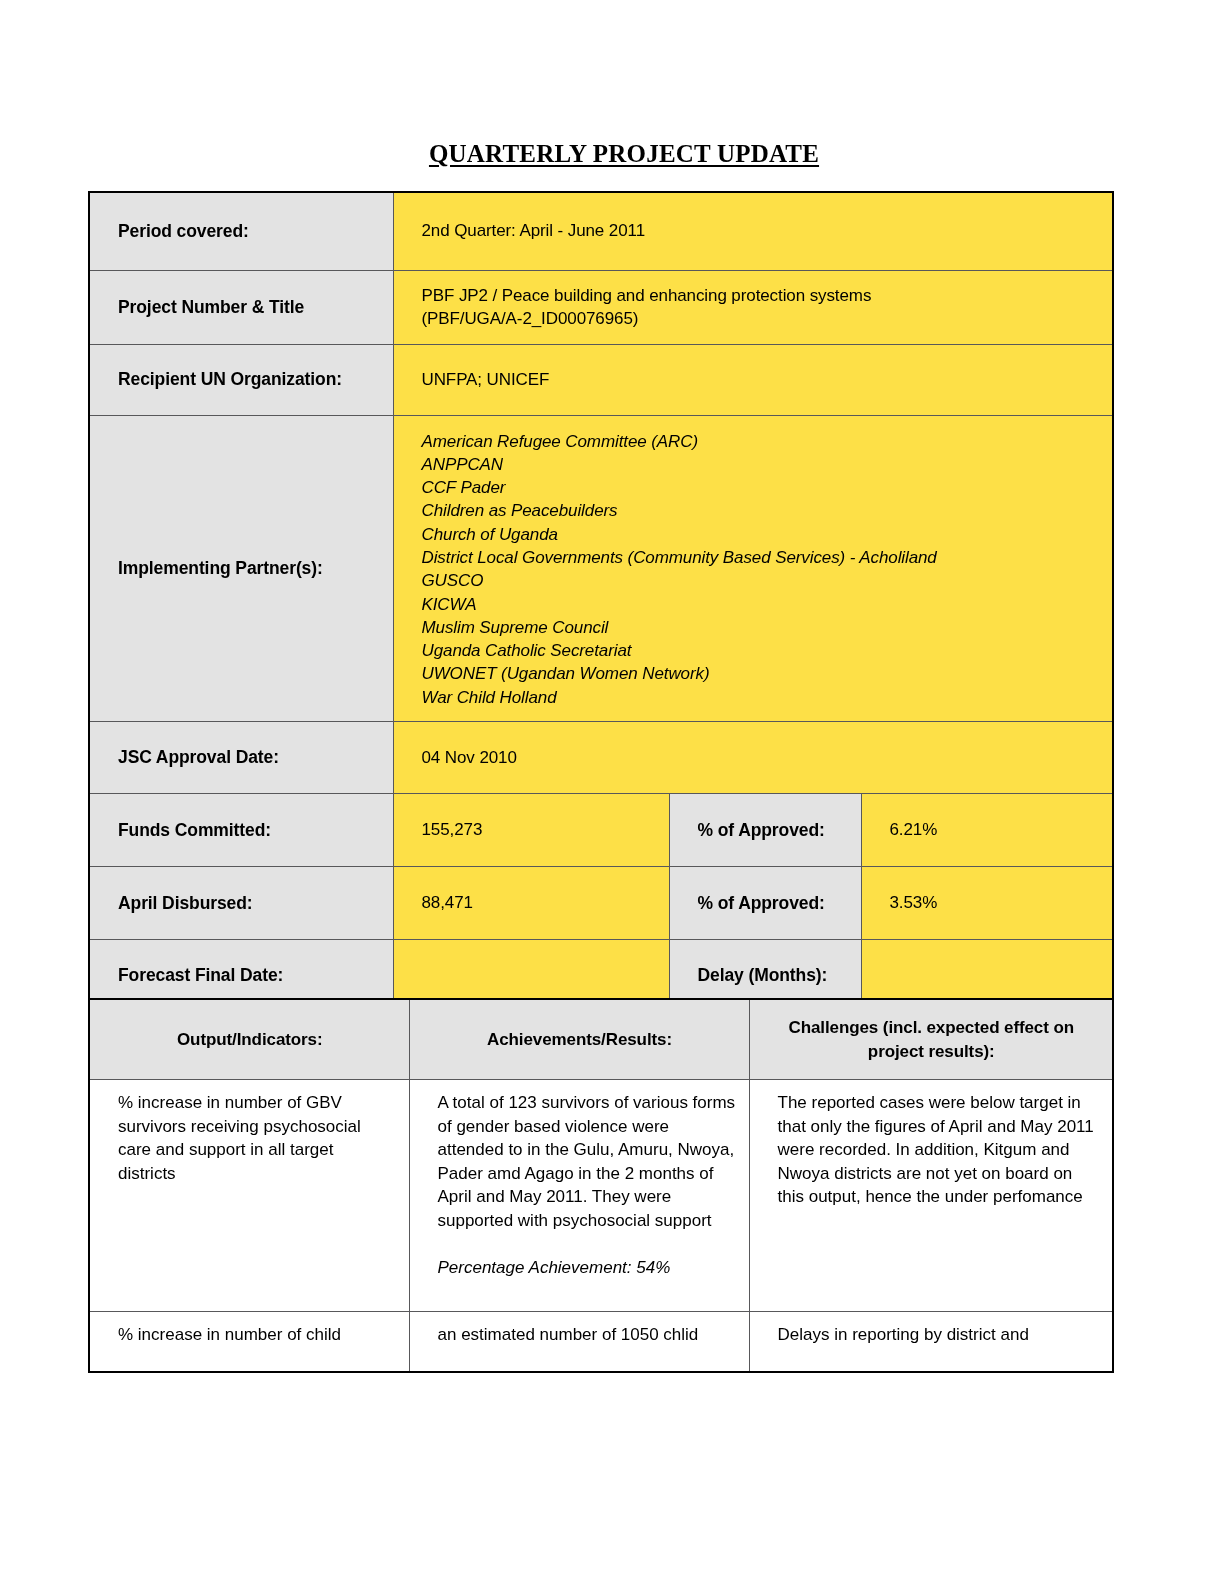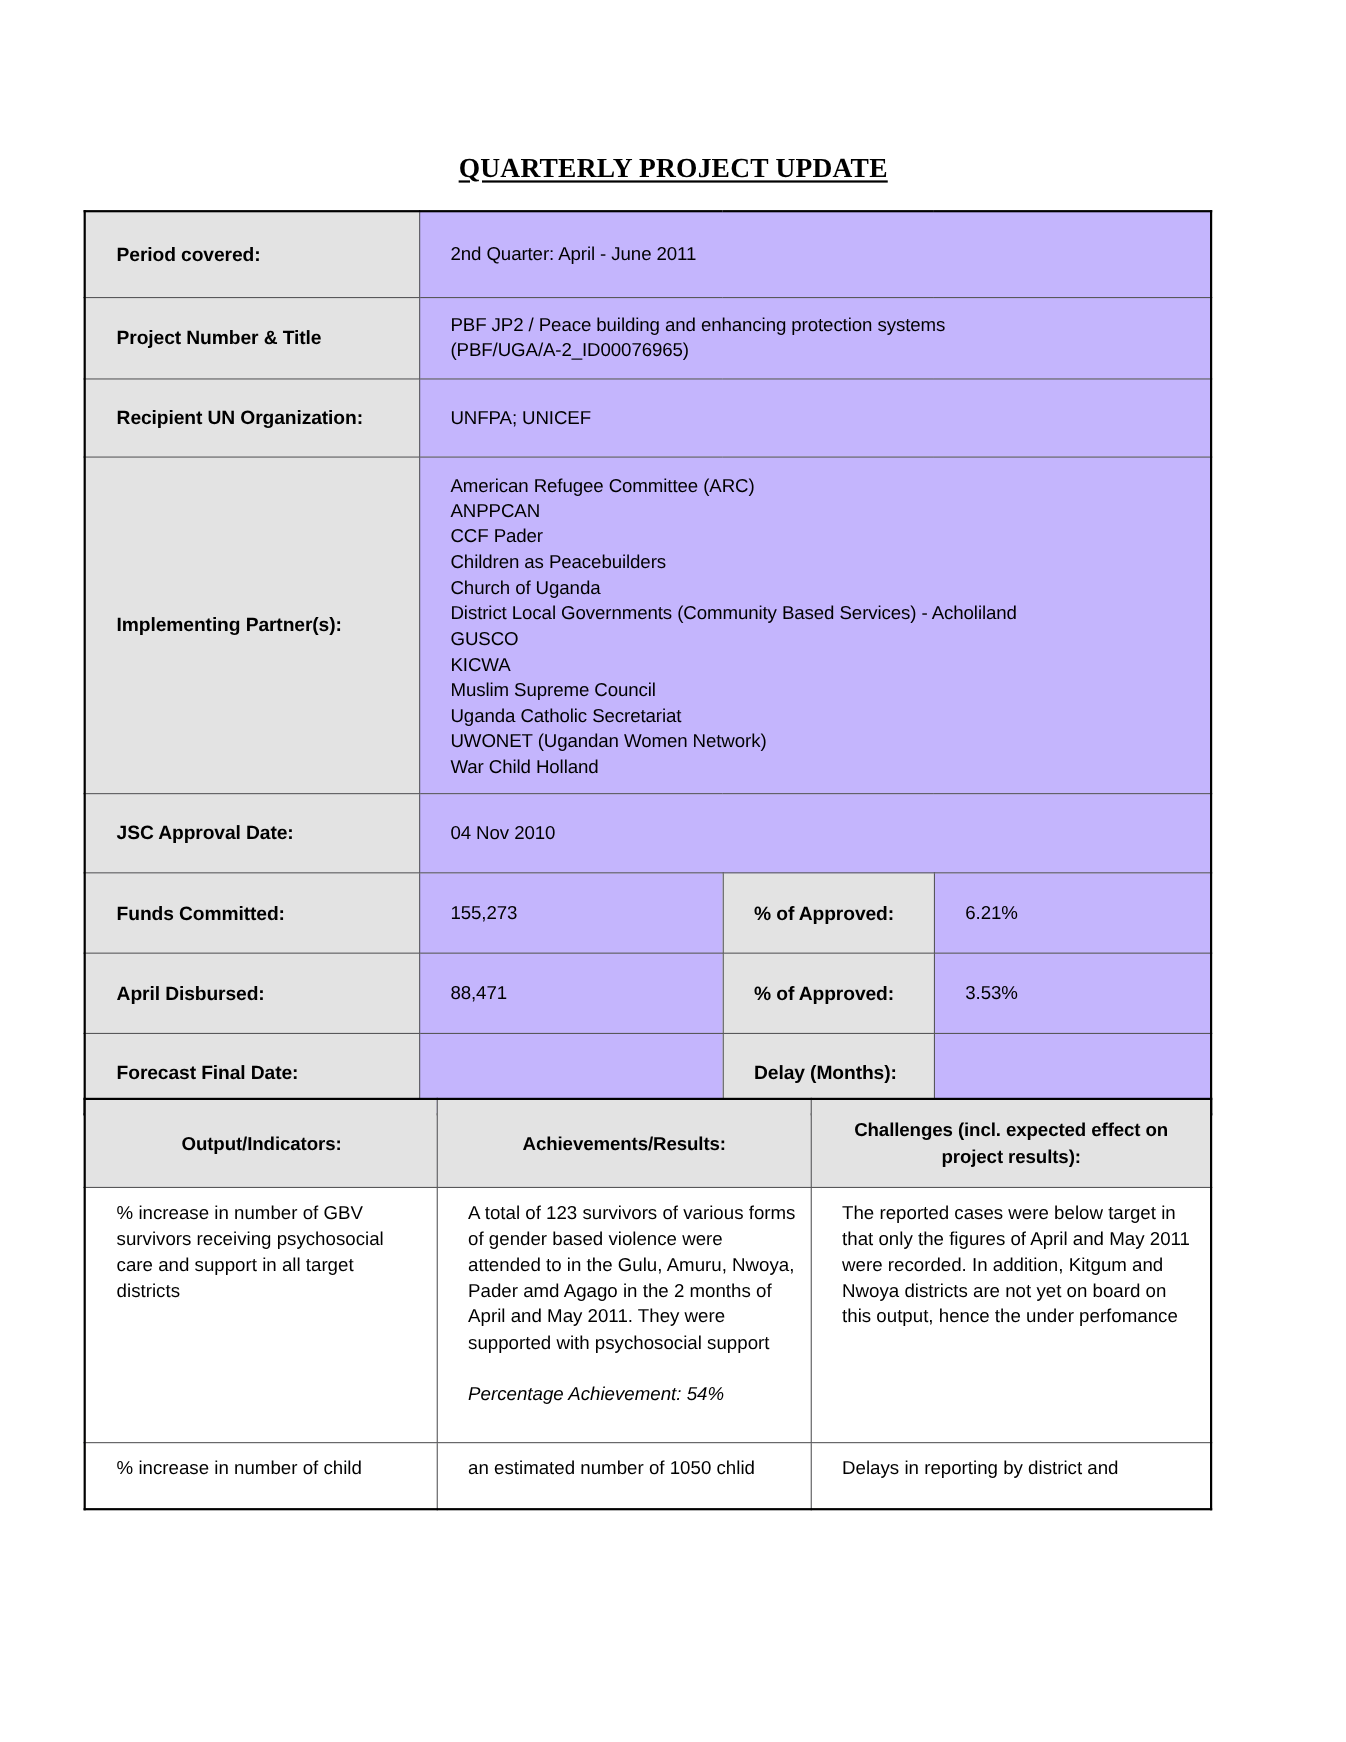--- a/index.html
+++ b/index.html
@@ -11,21 +11,21 @@
     width: 1224px;
     height: 1584px;
     position: relative;
     font-family: "Liberation Sans", sans-serif;
     color: #000000;
     overflow: hidden;
   }
 
   .page {
     position: absolute;
-    left: 0; top: 0;
+    left: 12px; top: 0;
     width: 1125px;
     height: 1584px;
   }
 
   
   .doc-title {
     position: absolute;
     left: 0;
     top: 140px;
     width: 1224px;
@@ -62,28 +62,29 @@
   }
   #summary-table td.label {
     background: #e3e3e3;
     font-weight: bold;
     font-size: 17.5px;
     font-stretch: semi-condensed;
     vertical-align: middle;
     letter-spacing: -0.1px;
   }
   #summary-table td.value {
-    background: #c4b5fd;
+    background: #fde047;
     font-size: 17px;
     vertical-align: middle;
     letter-spacing: -0.1px;
   }
   #summary-table td.value-top {
     vertical-align: top;
     padding-top: 14px;
+    font-style: italic;
   }
   .partner-line {
     display: block;
     line-height: 23.3px;
     font-size: 17px;
   }
   .two-line {
     line-height: 23px;
   }
 

